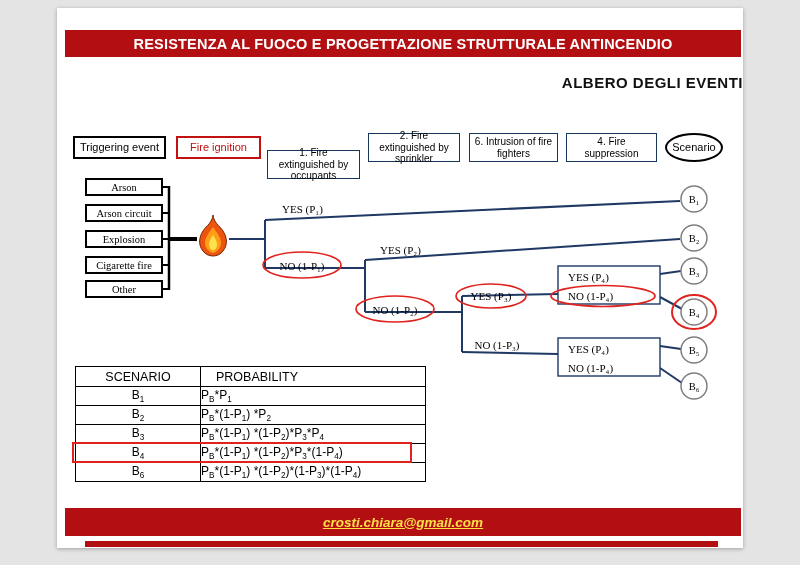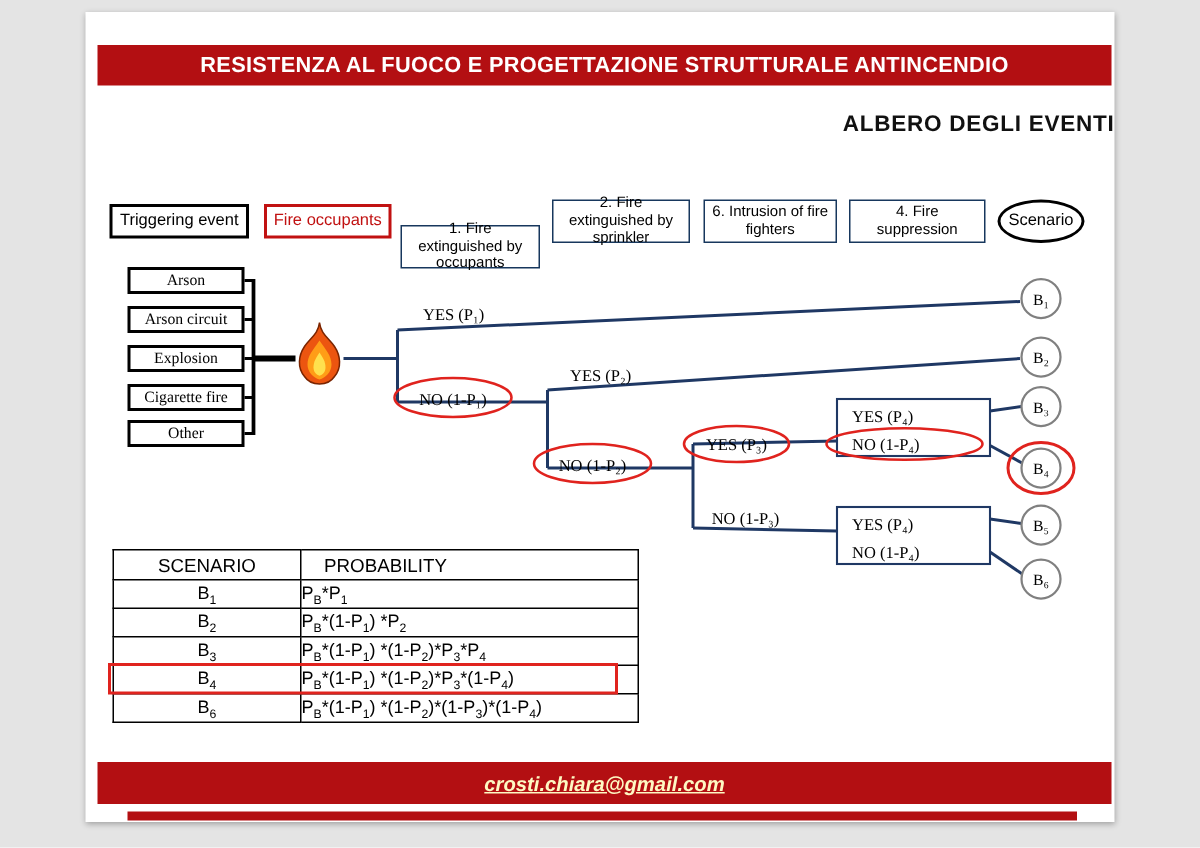--- a/index.html
+++ b/index.html
@@ -47,40 +47,40 @@
   .prob td { height:19px; font-size:12px; }
   .prob td.sc { text-align:center; }
   .prob td.pr { text-align:left; padding-left:0; white-space:nowrap; }
   sub { font-size:.68em; }
 
   .row-highlight { position:absolute; left:15px; top:434px; width:340px; height:21px;
     border:2px solid #e0231e; pointer-events:none; }
 
   .footer-bar { position:absolute; left:8px; top:500px; width:676px; height:28px; background:#b30f12;
     display:flex; align-items:center; justify-content:center; }
-  .footer-email { color:#fef9c3; font-size:13.5px; font-weight:bold; font-style:italic; text-decoration:underline; cursor:pointer; }
+  .footer-email { color:#fde047; font-size:13.5px; font-weight:bold; font-style:italic; text-decoration:underline; cursor:pointer; }
 
   .bottom-strip { position:absolute; left:28px; top:533px; width:633px; height:6px; background:#b30f12; }
 </style>
 </head>
 <body>
 
 <div class="slide">
 
   <div class="title-bar">
     <span>RESISTENZA AL FUOCO E PROGETTAZIONE STRUTTURALE ANTINCENDIO</span>
   </div>
 
   <div class="subtitle">ALBERO DEGLI EVENTI</div>
 
   <div class="hbox hb-black" id="hb1">
       <span>Triggering event</span>
     </div>
   <div class="hbox hb-red" id="hb2">
-      <span>Fire occupants</span>
+      <span>Fire ignition</span>
     </div>
   <div class="hbox hb-blue" id="hb3">
       <span>1. Fire extinguished by occupants</span>
     </div>
   <div class="hbox hb-blue" id="hb4">
       <span>2. Fire extinguished by sprinkler</span>
     </div>
   <div class="hbox hb-blue" id="hb5">
       <span>6. Intrusion of fire fighters</span>
     </div>

